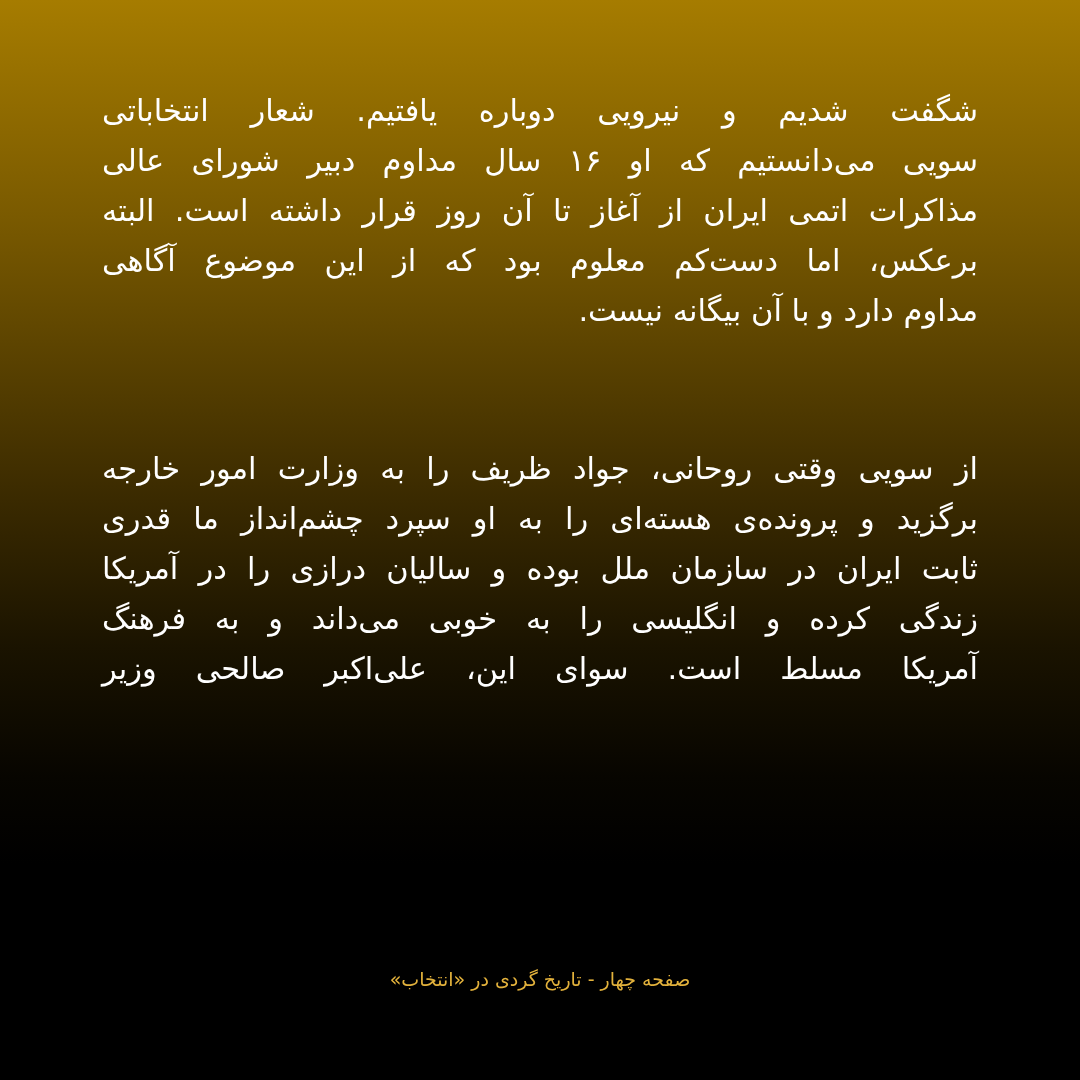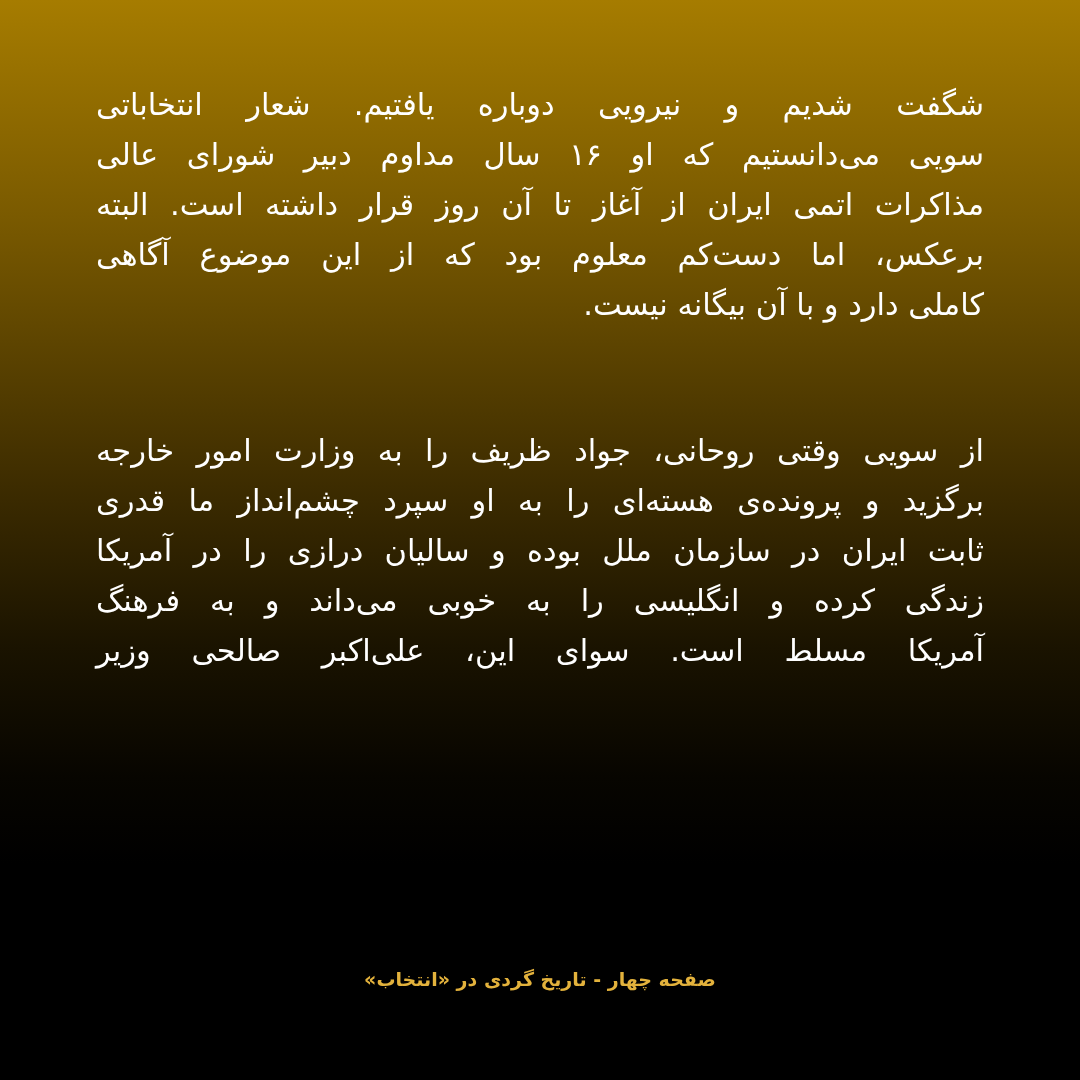--- a/index.html
+++ b/index.html
@@ -16,21 +16,21 @@
     }
     .page {
       position: absolute;
       left: 88px;
       right: 88px;
       top: 72px;
       direction: rtl;
       color: #ffffff;
     }
     .para {
-      margin: 8px;
+      margin: 14px;
       font-size: 30.5px;
       line-height: 50px;
       text-align: justify;
       text-align-last: right;
     }
     .para .line {
       display: block;
       text-align: justify;
       text-align-last: justify;
       white-space: nowrap;
@@ -43,34 +43,34 @@
     }
     .footer {
       position: absolute;
       left: 0;
       right: 0;
       top: 968px;
       text-align: center;
       direction: rtl;
       color: #e3b23c;
       font-size: 19px;
-      font-weight: bold;
+      font-weight: normal;
       font-family: "DejaVu Sans", sans-serif;
     }
   </style>
 </head>
 <body>
 
 <div class="page">
   <p class="para">
     <span class="line">شگفت شدیم و نیرویی دوباره یافتیم. شعار انتخاباتی</span>
     <span class="line">سویی می‌دانستیم که او ۱۶ سال مداوم دبیر شورای عالی</span>
     <span class="line">مذاکرات اتمی ایران از آغاز تا آن روز قرار داشته است. البته</span>
     <span class="line">برعکس، اما دست‌کم معلوم بود که از این موضوع آگاهی</span>
-    <span class="line last">کاملی دارد و با آن بیگانه نیست.</span>
+    <span class="line last">مداوم دارد و با آن بیگانه نیست.</span>
   </p>
   <div class="para-gap"></div>
   <p class="para">
     <span class="line">از سویی وقتی روحانی، جواد ظریف را به وزارت امور خارجه</span>
     <span class="line">برگزید و پرونده‌ی هسته‌ای را به او سپرد چشم‌انداز ما قدری</span>
     <span class="line">ثابت ایران در سازمان ملل بوده و سالیان درازی را در آمریکا</span>
     <span class="line">زندگی کرده و انگلیسی را به خوبی می‌داند و به فرهنگ</span>
     <span class="line">آمریکا مسلط است. سوای این، علی‌اکبر صالحی وزیر</span>
   </p>
 </div>

